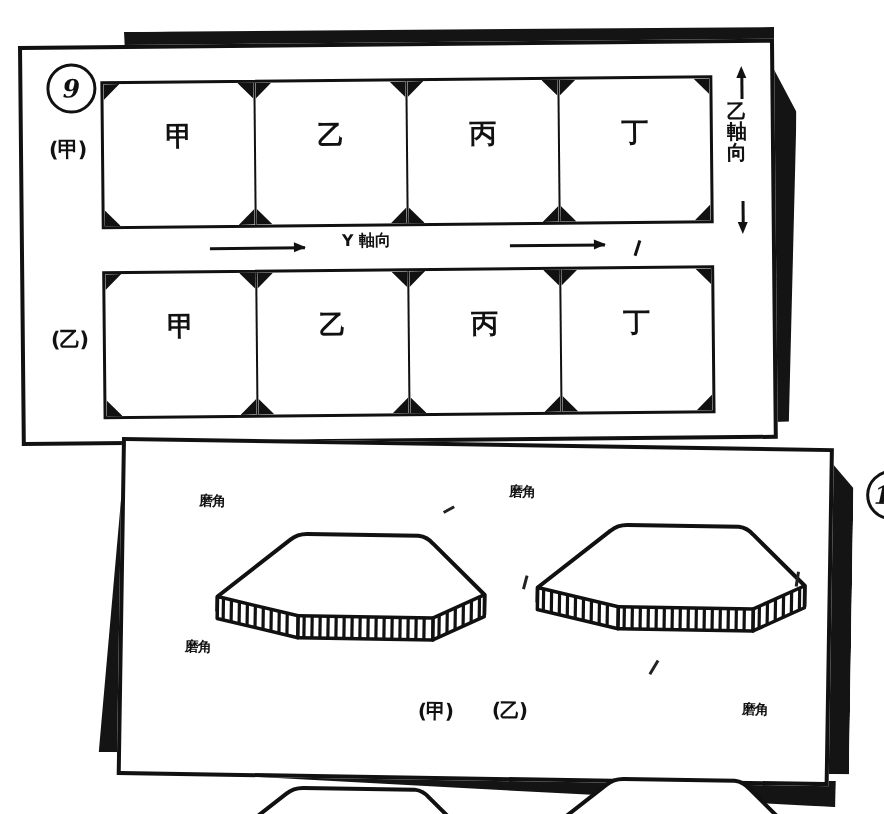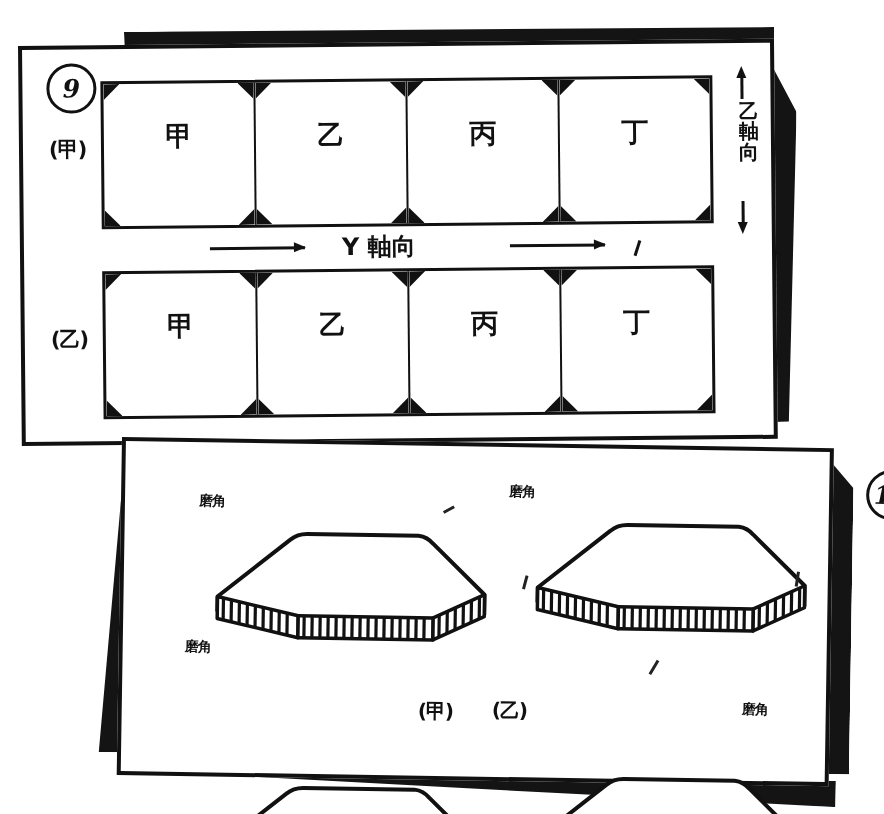--- a/index.html
+++ b/index.html
@@ -46,34 +46,34 @@
   .botcorners{position:absolute;left:0;bottom:0;width:100%;height:16px;}
   .botcorners i{position:absolute;width:16px;height:16px;background:#111;}
   .botcorners i.l{left:0;bottom:0;clip-path:polygon(0 100%,0 0,100% 100%);}
   .botcorners i.r{right:0;bottom:0;clip-path:polygon(100% 100%,100% 0,0 100%);}
 
   #grid-top{left:78px;top:32px;width:612px;height:148px;}
   #grid-bot{left:78px;top:222px;width:612px;height:148px;}
 
   
   #yaxis{position:absolute;left:78px;top:186px;width:612px;height:30px;}
-  .axis-text{position:absolute;font-size:24px;font-weight:bold;color:#111;
+  .axis-text{position:absolute;font-size:16px;font-weight:bold;color:#111;
       white-space:nowrap;font-family:"DejaVu Sans","Liberation Sans",sans-serif;}
   #yaxis .axis-text{left:240px;top:-2px;}
   .harrow{position:absolute;height:3px;background:#111;top:13px;}
   .harrow::after{content:"";position:absolute;right:-1px;top:-4px;
       border-left:12px solid #111;border-top:5.5px solid transparent;
       border-bottom:5.5px solid transparent;}
   #harrow-l{left:108px;width:95px;}
   #harrow-r{left:408px;width:95px;}
 
   
   #zaxis{position:absolute;left:700px;top:32px;width:40px;height:152px;}
   #zaxis .vtext{position:absolute;left:4px;top:26px;width:32px;
-      font-size:20px;font-weight:bold;color:#111;line-height:1.02;text-align:right;
+      font-size:20px;font-weight:bold;color:#111;line-height:1.02;text-align:left;
       font-family:"DejaVu Sans","Liberation Sans",sans-serif;}
   .varrow{position:absolute;left:18px;width:3px;background:#111;}
   #varrow-up{top:2px;height:22px;}
   #varrow-up::before{content:"";position:absolute;left:-4.5px;top:-11px;
       border-bottom:12px solid #111;border-left:5.5px solid transparent;
       border-right:5.5px solid transparent;}
   #varrow-dn{top:126px;height:22px;}
   #varrow-dn::after{content:"";position:absolute;left:-4.5px;bottom:-11px;
       border-top:12px solid #111;border-left:5.5px solid transparent;
       border-right:5.5px solid transparent;}

